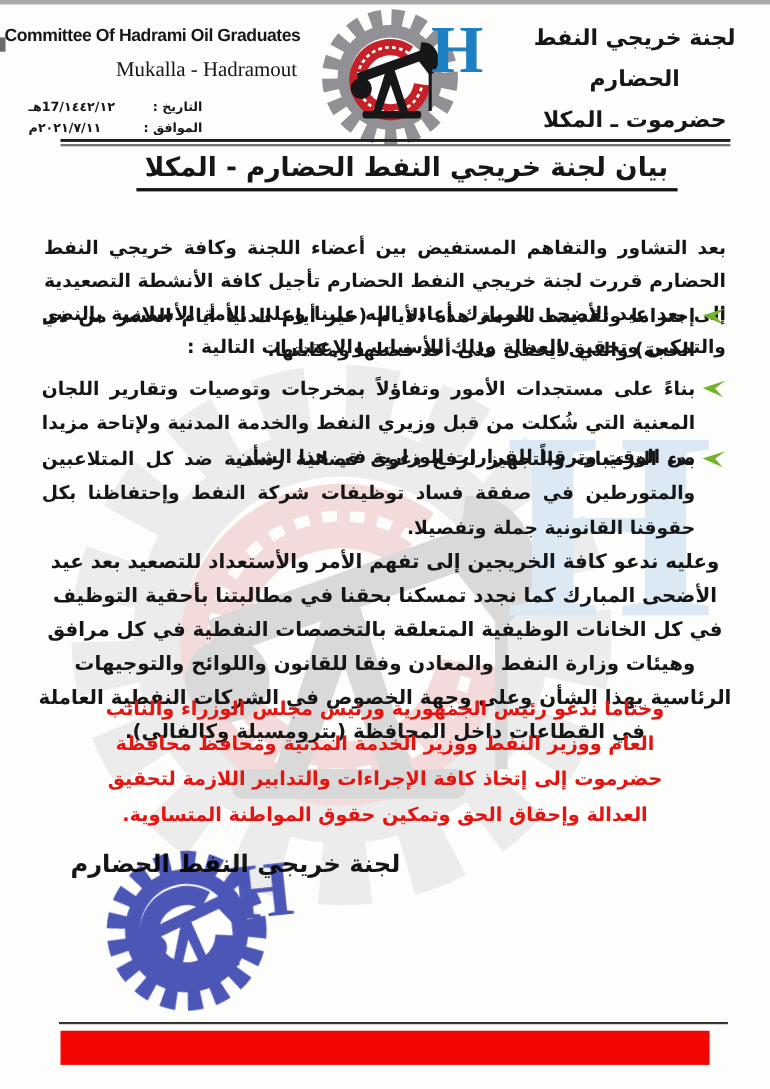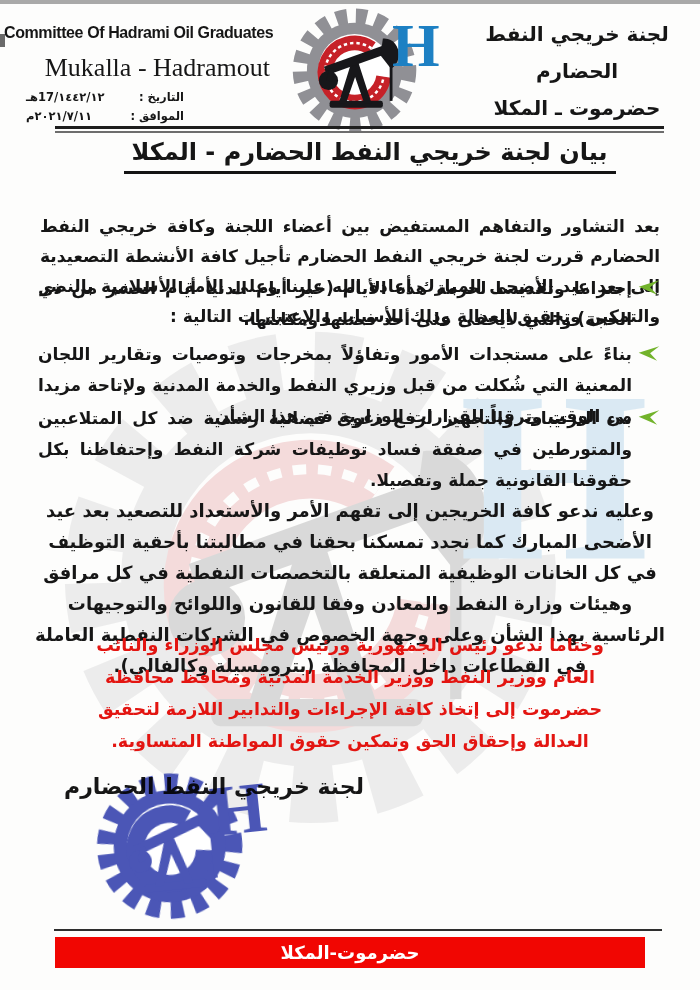--- a/index.html
+++ b/index.html
@@ -7,21 +7,21 @@
     position:relative;width:700px;height:990px;margin:0 auto;
     background:#fdfdfc;overflow:hidden;
     font-family:"DejaVu Sans",sans-serif;color:#161616;
   }
   .photo-edge{position:absolute;top:0;left:0;right:0;height:4px;background:#a9a9a9;}
   .edge-mark{position:absolute;left:0;top:34px;width:5px;height:13px;background:#6a6a6a;}
 
   
   .hdr-en{position:absolute;left:4px;top:24px;width:266px;text-align:right;direction:ltr;}
   .hdr-en .en1{font-family:"Liberation Sans",sans-serif;font-weight:bold;font-size:16px;letter-spacing:-0.4px;white-space:nowrap;}
-  .hdr-en .en2{font-family:"Liberation Serif",serif;font-size:26px;margin-top:11px;white-space:nowrap;}
+  .hdr-en .en2{font-family:"Liberation Serif",serif;font-size:19px;margin-top:11px;white-space:nowrap;}
   .hdr-ar{position:absolute;right:8px;top:16px;width:230px;text-align:center;font-weight:bold;font-size:20px;line-height:37px;direction:rtl;}
   .logo-slot svg{display:block;width:100%;height:auto;}
   .hdr-logo{position:absolute;left:282px;top:0px;width:170px;}
 
   .dates{position:absolute;left:26px;top:88px;width:158px;font-size:11.5px;font-weight:bold;direction:rtl;}
   .date-row{display:flex;direction:rtl;justify-content:space-between;line-height:19px;}
   .rule-a{position:absolute;top:126px;left:55px;right:36px;height:2.5px;background:#1d1d1d;}
   .rule-b{position:absolute;top:131px;left:55px;right:36px;height:1.5px;background:#6d6d6d;}
 
   
@@ -203,17 +203,16 @@
       <circle cx="41" cy="71" r="8.5"></circle>
       <path d="M42,60 L39,71 L44,72 L46.5,61 Z"></path>
       <rect x="95" y="56" width="2.5" height="33"></rect>
     </g>
     <text class="logo-h" x="118" y="58" text-anchor="middle">H</text>
   </svg>
 </div>
 
     <div class="footer-rule"></div>
     <div class="banner">
-      <span class="loc">حضرموت-المكلا</span>
     </div>
 
   </div>
 </div>
 
 </body></html>

